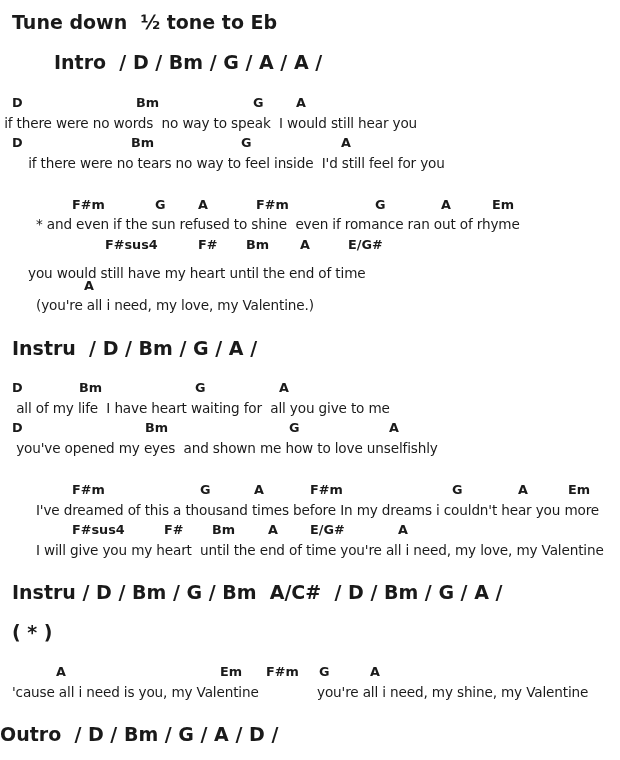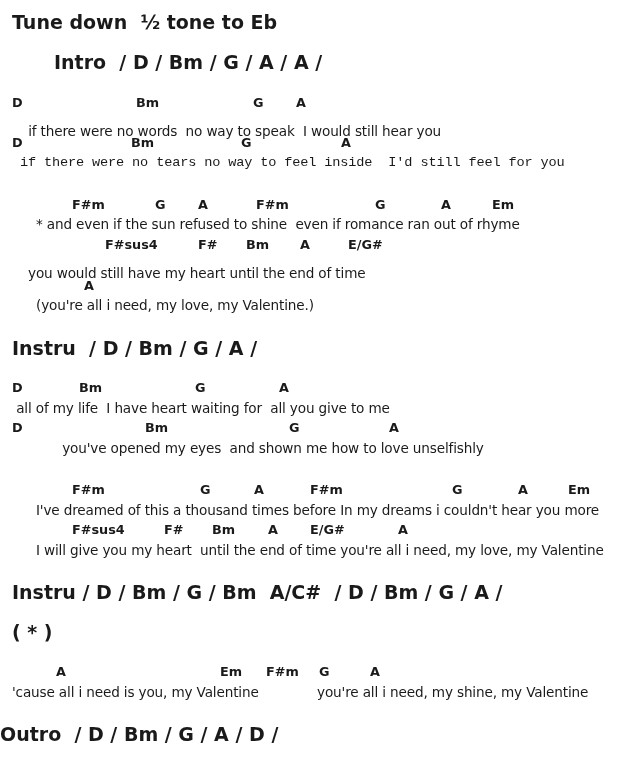--- a/index.html
+++ b/index.html
@@ -10,37 +10,37 @@
   .lyric { font-size: 13.6px; letter-spacing: -0.15px; }
   .chord { position: absolute; font-weight: bold; font-size: 12.8px; white-space: pre; line-height: 16px; }
 </style>
 </head>
 <body>
 
 <div class="line heading" style="top:14px; left:12px;">Tune down  ½ tone to Eb</div>
 <div class="line heading" style="top:54px; left:12px;margin-left:42px;">Intro  / D / Bm / G / A / A /</div>
 
 <div class="line" style="top:95px;"><span class="chord" style="left: 12px;">D</span><span class="chord" style="left: 136px;">Bm</span><span class="chord" style="left: 253px;">G</span><span class="chord" style="left: 296px;">A</span></div>
-<div class="line lyric" style="top:115px; left:24px;margin-top:8px;"> if there were no words  no way to speak  I would still hear you</div>
+<div class="line lyric" style="top:115px; left:0;"> if there were no words  no way to speak  I would still hear you</div>
 <div class="line" style="top:135px;"><span class="chord" style="left: 12px;">D</span><span class="chord" style="left: 131px;">Bm</span><span class="chord" style="left: 241px;">G</span><span class="chord" style="left: 341px;">A</span></div>
-<div class="line lyric" style="top:155px; left:12px;font-family:Liberation Mono, monospace;"> if there were no tears no way to feel inside  I'd still feel for you</div>
+<div class="line lyric" style="top:155px; left:24px;"> if there were no tears no way to feel inside  I'd still feel for you</div>
 
 <div class="line" style="top:197px;"><span class="chord" style="left: 72px;">F#m</span><span class="chord" style="left: 155px;">G</span><span class="chord" style="left: 198px;">A</span><span class="chord" style="left: 256px;">F#m</span><span class="chord" style="left: 375px;">G</span><span class="chord" style="left: 441px;">A</span><span class="chord" style="left: 492px;">Em</span></div>
 <div class="line lyric" style="top:216px; left:36px;">* and even if the sun refused to shine  even if romance ran out of rhyme</div>
 <div class="line" style="top:237px;"><span class="chord" style="left: 105px;">F#sus4</span><span class="chord" style="left: 198px;">F#</span><span class="chord" style="left: 246px;">Bm</span><span class="chord" style="left: 300px;">A</span><span class="chord" style="left: 348px;">E/G#</span></div>
 <div class="line lyric" style="top:257px; left:28px;margin-top:8px;">you would still have my heart until the end of time</div>
 <div class="line" style="top:278px;"><span class="chord" style="left: 84px;">A</span></div>
 <div class="line lyric" style="top:297px; left:36px;">(you're all i need, my love, my Valentine.)</div>
 
 <div class="line heading" style="top:340px; left:12px;">Instru  / D / Bm / G / A /</div>
 
 <div class="line" style="top:380px;"><span class="chord" style="left: 12px;">D</span><span class="chord" style="left: 79px;">Bm</span><span class="chord" style="left: 195px;">G</span><span class="chord" style="left: 279px;">A</span></div>
 <div class="line lyric" style="top:400px; left:12px;"> all of my life  I have heart waiting for  all you give to me</div>
 <div class="line" style="top:420px;"><span class="chord" style="left: 12px;">D</span><span class="chord" style="left: 145px;">Bm</span><span class="chord" style="left: 289px;">G</span><span class="chord" style="left: 389px;">A</span></div>
-<div class="line lyric" style="top:440px; left:12px;margin-left:46px;"> you've opened my eyes  and shown me how to love unselfishly</div>
+<div class="line lyric" style="top:440px; left:12px;"> you've opened my eyes  and shown me how to love unselfishly</div>
 
 <div class="line" style="top:482px;"><span class="chord" style="left: 72px;">F#m</span><span class="chord" style="left: 200px;">G</span><span class="chord" style="left: 254px;">A</span><span class="chord" style="left: 310px;">F#m</span><span class="chord" style="left: 452px;">G</span><span class="chord" style="left: 518px;">A</span><span class="chord" style="left: 568px;">Em</span></div>
 <div class="line lyric" style="top:502px; left:36px;">I've dreamed of this a thousand times before In my dreams i couldn't hear you more</div>
 <div class="line" style="top:522px;"><span class="chord" style="left: 72px;">F#sus4</span><span class="chord" style="left: 164px;">F#</span><span class="chord" style="left: 212px;">Bm</span><span class="chord" style="left: 268px;">A</span><span class="chord" style="left: 310px;">E/G#</span><span class="chord" style="left: 398px;">A</span></div>
 <div class="line lyric" style="top:542px; left:36px;">I will give you my heart  until the end of time you're all i need, my love, my Valentine</div>
 
 <div class="line heading" style="top:584px; left:12px;">Instru / D / Bm / G / Bm  A/C#  / D / Bm / G / A /</div>
 
 <div class="line heading" style="top:624px; left:12px;">( * )</div>
 

